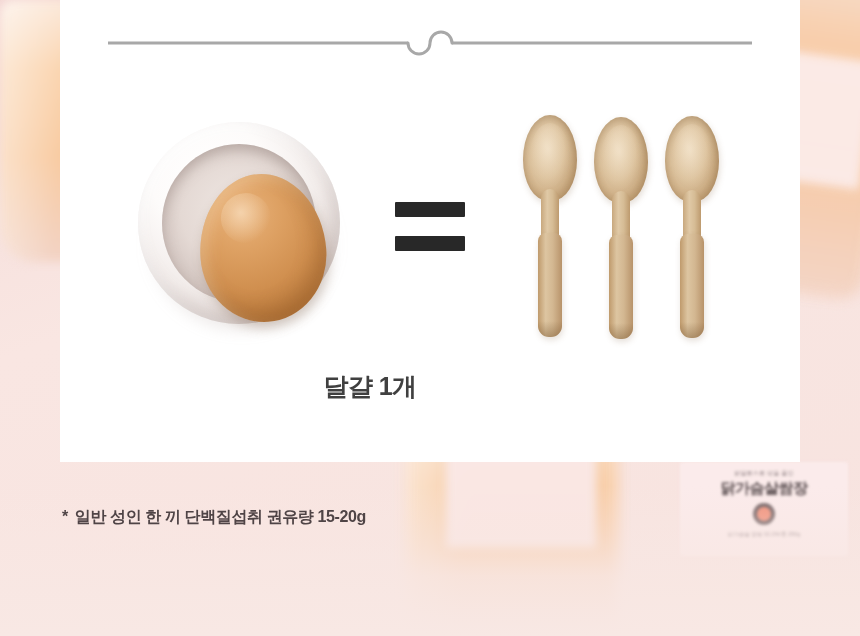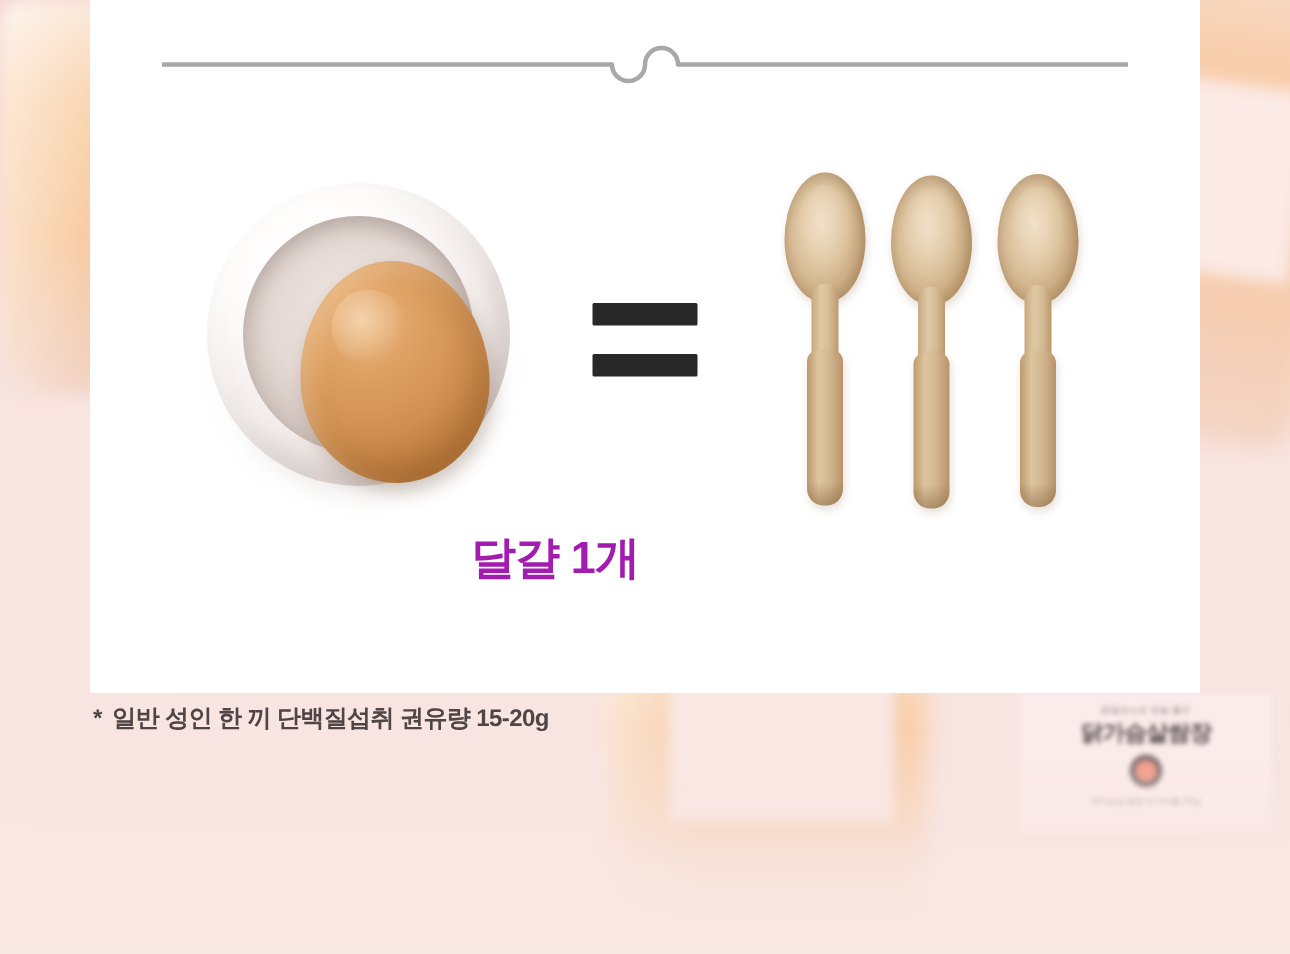--- a/index.html
+++ b/index.html
@@ -353,32 +353,33 @@
     left: 0;
     top: 352px;
     width: 740px;
     display: flex;
     align-items: center;
     justify-content: center;
   }
   .caption {
     width: 262px;
     text-align: center;
-    font-size: 30px;
+    font-size: 25px;
     font-weight: 700;
-    color: #a21caf;
+    color: #404040;
     letter-spacing: -.6px;
+    margin-top: 18px;
   }
   .caption-gap { width: 120px; }
 
   
   .footnote {
     position: absolute;
     left: 62px;
-    top: 469px;
+    top: 507px;
     font-size: 16px;
     font-weight: 700;
     color: #4f4446;
     letter-spacing: -.4px;
     white-space: nowrap;
   }
   .footnote .star { margin-right: 7px; }
 </style>
 </head>
 <body>

